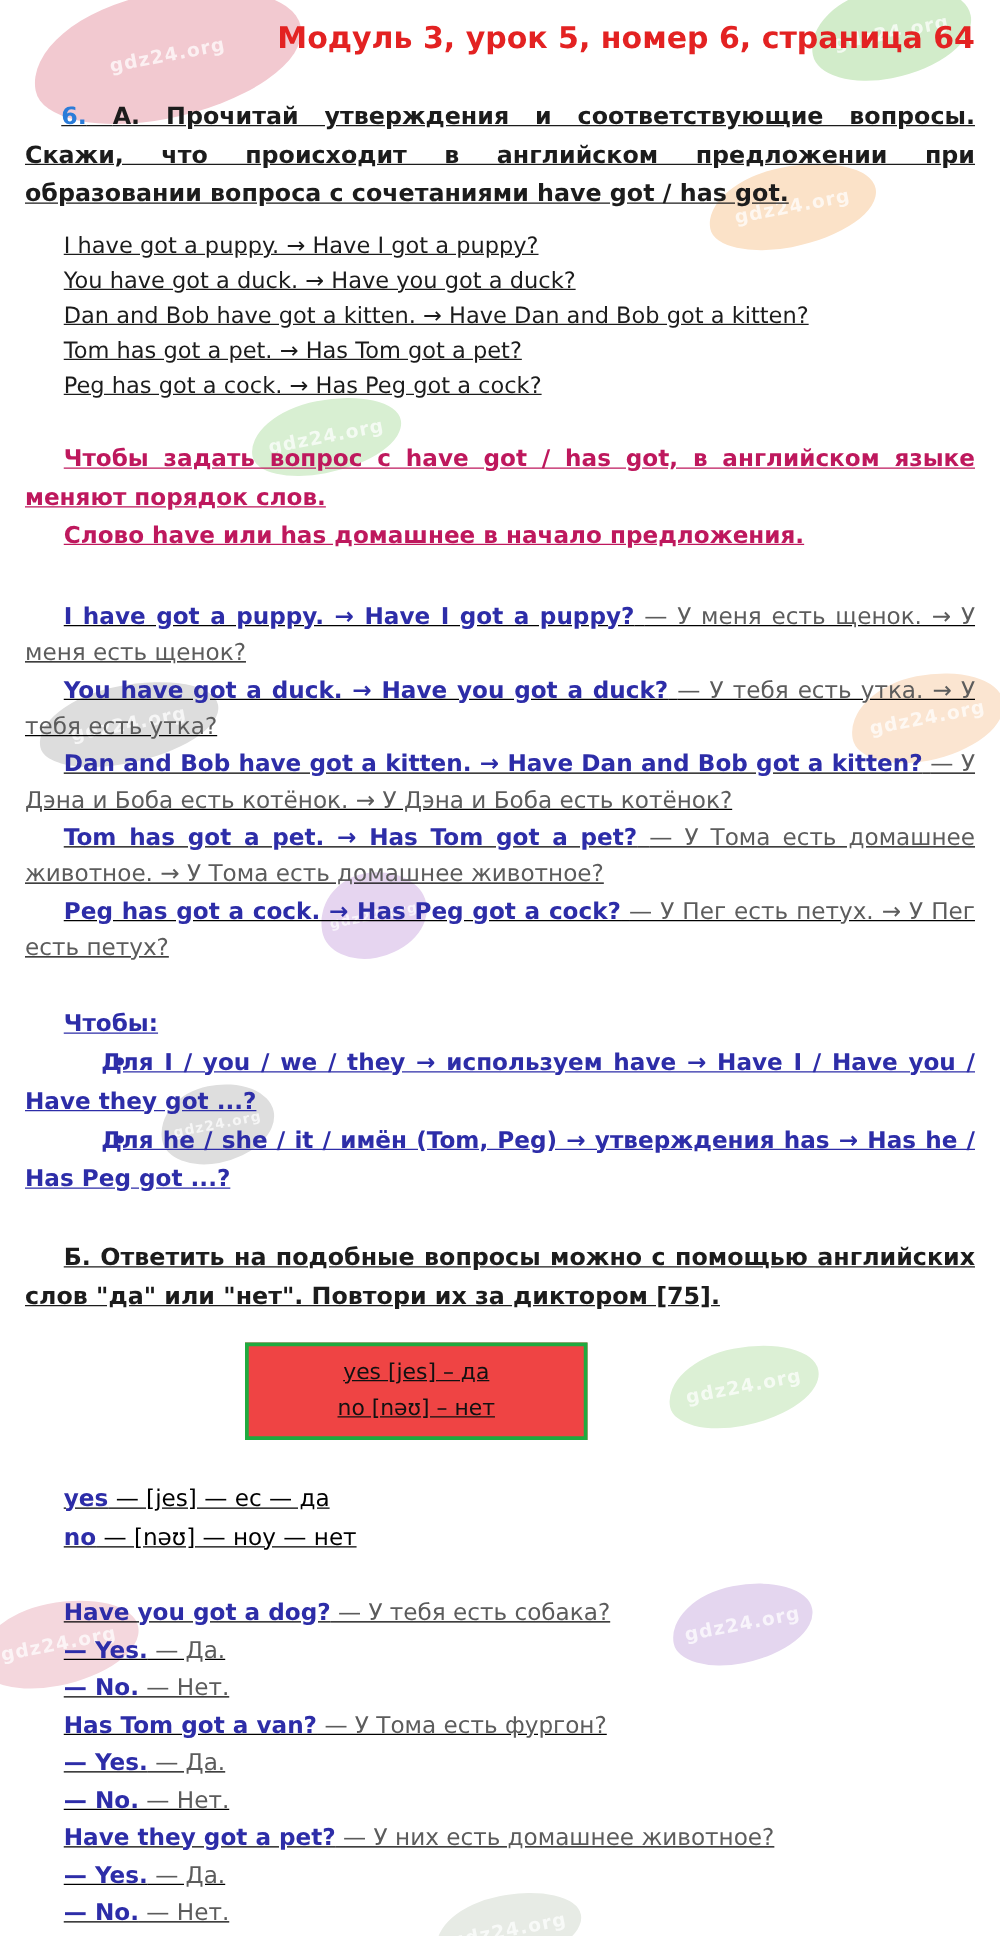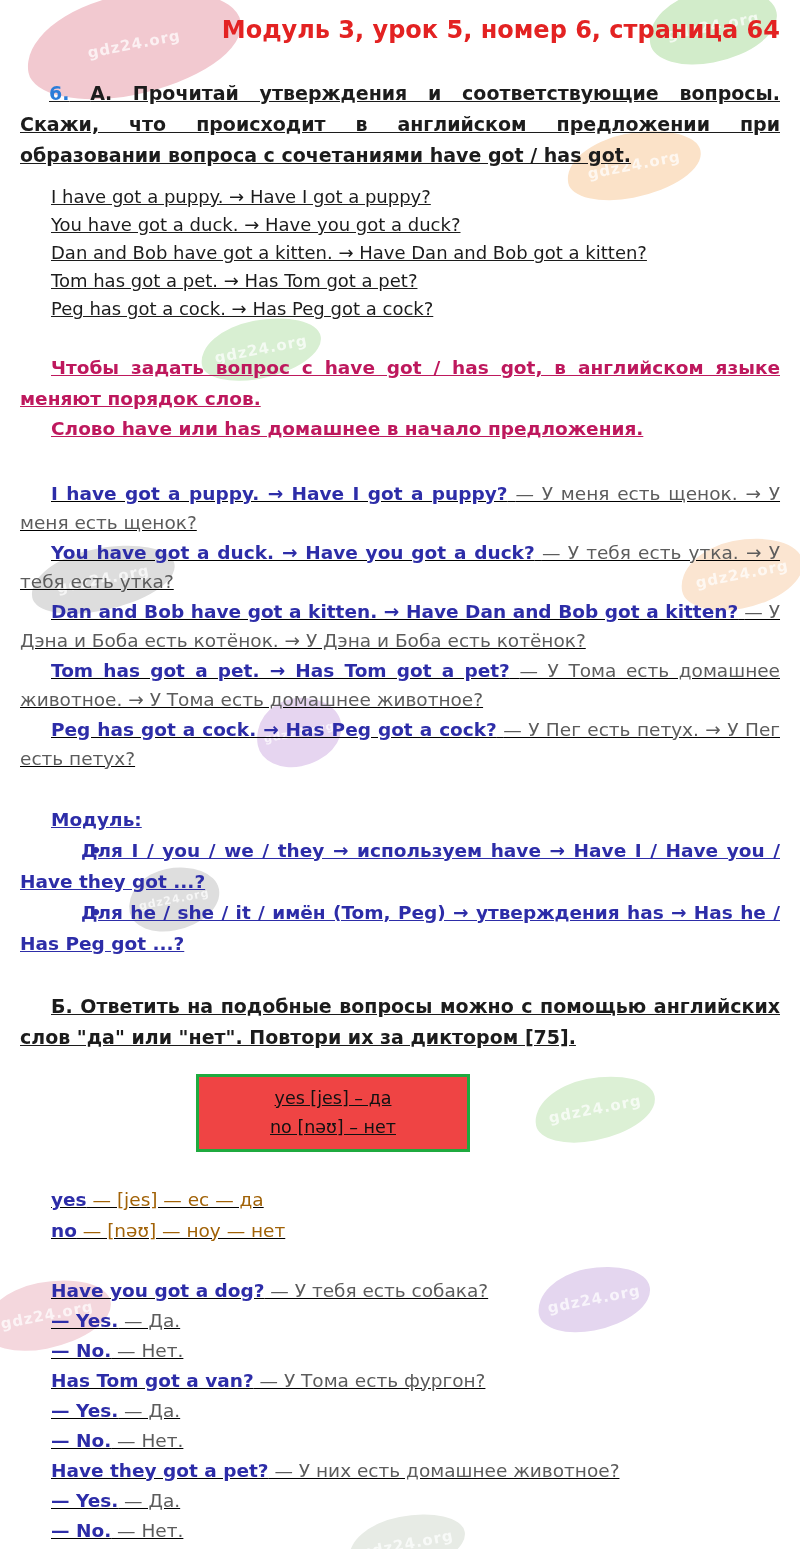--- a/index.html
+++ b/index.html
@@ -53,21 +53,21 @@
     margin-top:32px;font-size:19px;font-weight:bold;color:#1c1c1c;
     line-height:31.5px;text-align:justify;text-indent:31px;
   }
   .yesno-box{
     margin:20px 1px 0 176px;width:268px;border:3px solid #1faa3f;
     padding:7px 0;text-align:center;font-size:17.5px;color:#111;line-height:29px;
     background:#ef4444;
   }
   .pron{margin:32px 0 0 31px;font-size:18.5px;}
   .pron p{line-height:31px;}
-  .pron .rest{color:#a16207;}
+  .pron .rest{color:#000000;}
   .qa{margin:30px 0 0 31px;font-size:18.5px;}
   .qa p{line-height:30px;}
 </style>
 </head>
 <body>
 
 <div class="cloud c1">
     <span>gdz24.org</span>
   </div>
 <div class="cloud c2">
@@ -125,21 +125,21 @@
 
   <div class="trans">
     <p><span class="en">I have got a puppy. → Have I got a puppy?</span> <span class="ru">— У меня есть щенок. → У меня есть щенок?</span></p>
     <p><span class="en">You have got a duck. → Have you got a duck?</span> <span class="ru">— У тебя есть утка. → У тебя есть утка?</span></p>
     <p><span class="en">Dan and Bob have got a kitten. → Have Dan and Bob got a kitten?</span> <span class="ru">— У Дэна и Боба есть котёнок. → У Дэна и Боба есть котёнок?</span></p>
     <p><span class="en">Tom has got a pet. → Has Tom got a pet?</span> <span class="ru">— У Тома есть домашнее животное. → У Тома есть домашнее животное?</span></p>
     <p><span class="en">Peg has got a cock. → Has Peg got a cock?</span> <span class="ru">— У Пег есть петух. → У Пег есть петух?</span></p>
   </div>
 
   <div class="concl">
-    <p class="label">Модуль:</p>
+    <p class="label">Чтобы:</p>
     <p class="bul"><span class="bullet">•</span><span>Для I / you / we / they → используем have → Have I / Have you / Have they got ...?</span></p>
     <p class="bul"><span class="bullet">•</span><span>Для he / she / it / имён (Tom, Peg) → утверждения has → Has he / Has Peg got ...?</span></p>
   </div>
 
   <p class="h-b">Б. Ответить на подобные вопросы можно с помощью английских слов "да" или "нет". Повтори их за диктором [75].</p>
 
   <div class="yesno-box">
     <p>yes [jes] – да</p>
     <p>no [nəʊ] – нет</p>
   </div>

